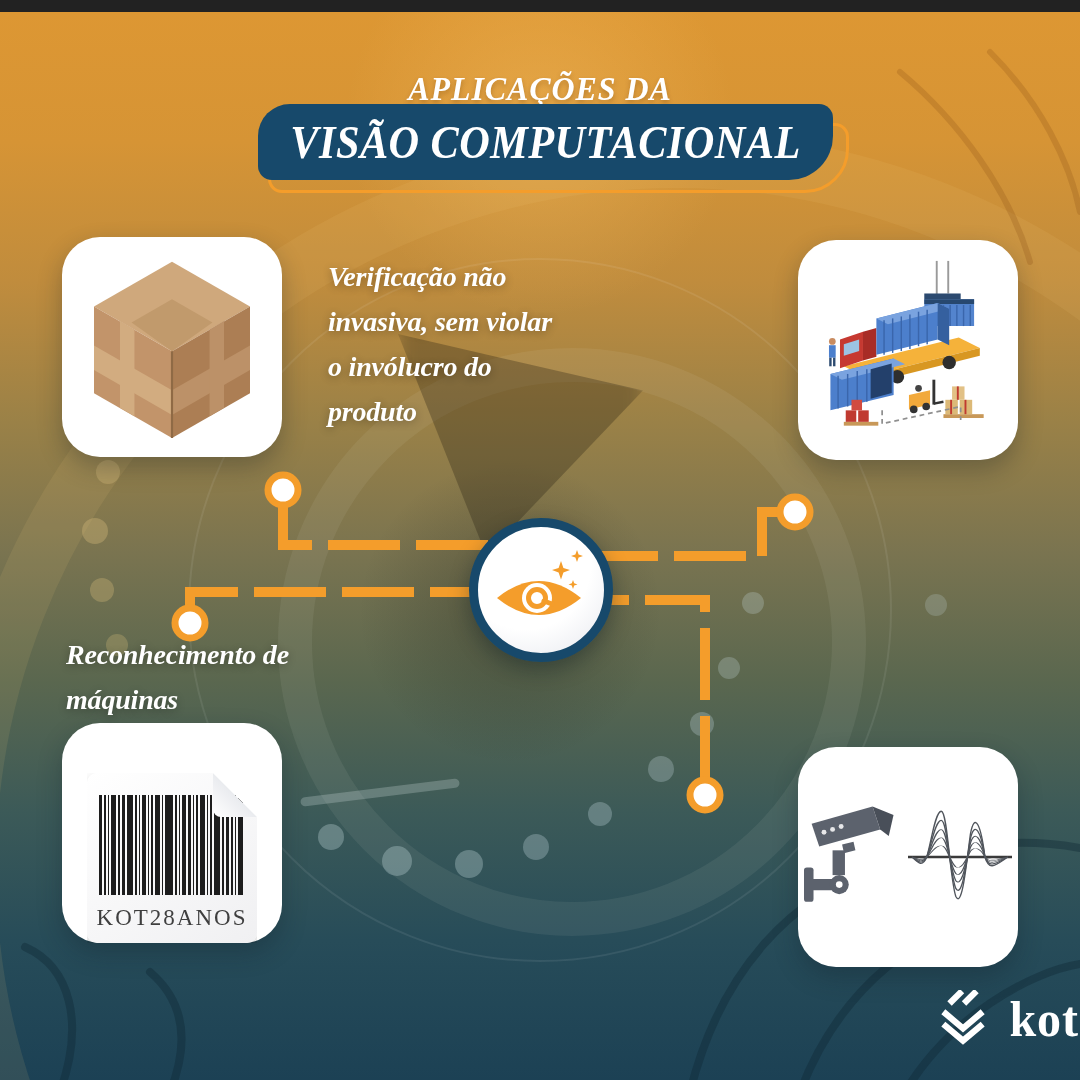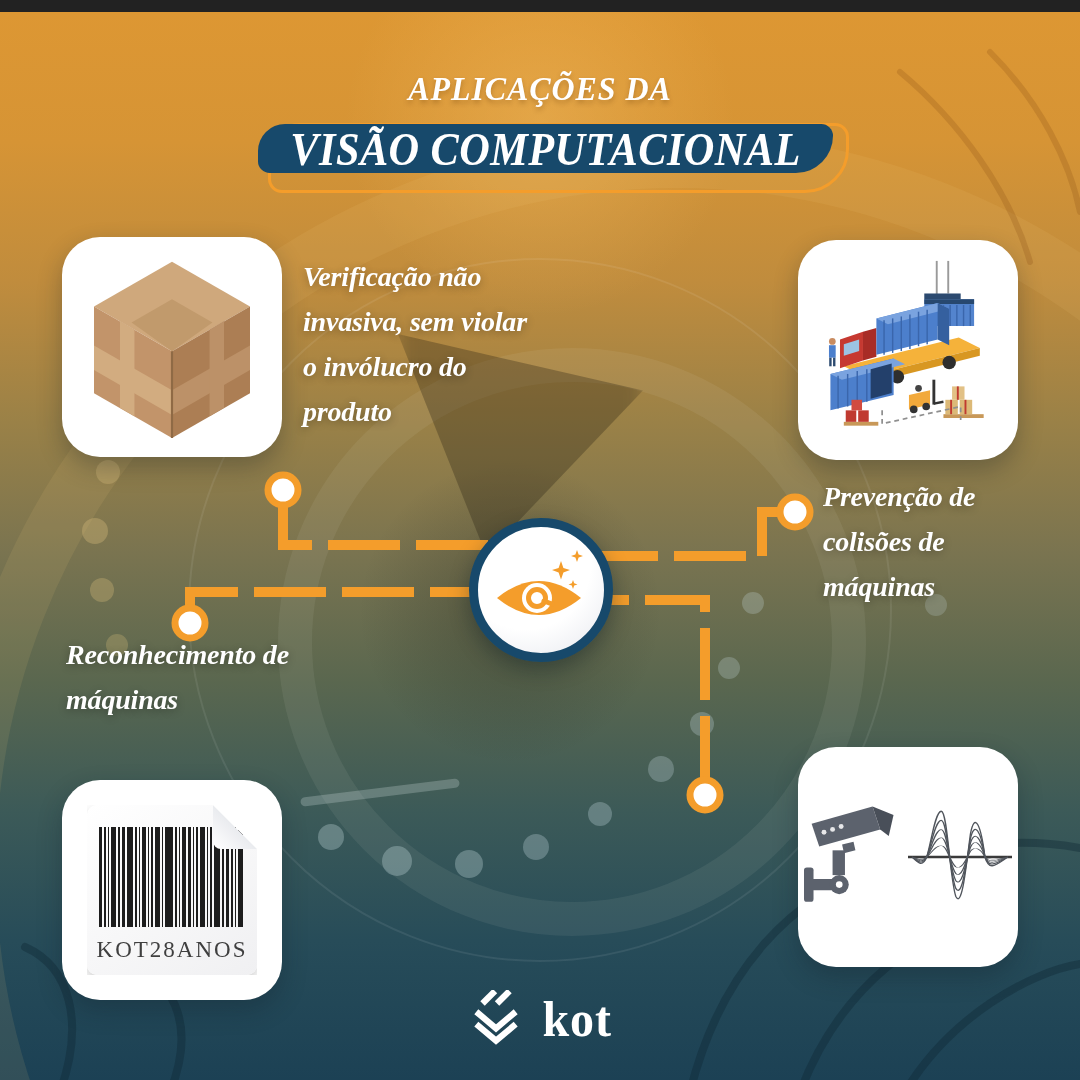--- a/index.html
+++ b/index.html
@@ -21,65 +21,65 @@
   .dot{position:absolute;border-radius:50%;pointer-events:none;}
   .arcseg{position:absolute;left:300px;top:776px;width:160px;height:9px;border-radius:9px;
           background:rgba(220,230,230,0.25);transform:rotate(-7deg);}
   .lashes{position:absolute;left:0;top:0;z-index:1;}
   
   .kicker{position:absolute;left:0;top:58px;width:1080px;text-align:center;z-index:5;
           color:#fff;font-style:italic;font-weight:700;font-size:34px;letter-spacing:1px;
           transform:scaleX(0.94);text-shadow:0 3px 6px rgba(90,45,0,0.30);}
   .banner-outline{position:absolute;left:268px;top:111px;width:575px;height:64px;z-index:4;
           border:3px solid #F49D2B;border-radius:32px 14px 44px 14px;}
-  .banner{position:absolute;left:258px;top:112px;width:575px;height:49px;z-index:5;
+  .banner{position:absolute;left:258px;top:92px;width:575px;height:76px;z-index:5;
           background:#17496B;border-radius:32px 14px 44px 14px;
           display:flex;align-items:center;justify-content:center;}
   .banner span{color:#fff;font-style:italic;font-weight:700;font-size:47px;letter-spacing:0.5px;
           transform:scaleX(0.90);white-space:nowrap;}
   
   .connectors{position:absolute;left:0;top:0;z-index:2;}
   .connectors path{fill:none;stroke:#F49D2B;stroke-width:10;}
   .connectors .dashed{stroke-dasharray:72 16;}
   .connectors circle{fill:#fff;stroke:#F49D2B;stroke-width:7;}
   
   .card{position:absolute;width:220px;height:220px;background:#fff;border-radius:38px;z-index:3;
         box-shadow:0 10px 24px rgba(15,30,40,0.30);display:flex;align-items:center;justify-content:center;}
   .card-tl{left:62px;top:225px;}
   .card-tr{left:798px;top:228px;}
-  .card-bl{left:62px;top:768px;}
+  .card-bl{left:62px;top:711px;align-items:flex-end;}
   .card-br{left:798px;top:735px;}
   
   .sticker{position:relative;width:170px;height:170px;background:linear-gradient(145deg,#ffffff,#f0f0f2);
            border-radius:10px;box-shadow:0 5px 12px rgba(0,0,0,0.20);
            clip-path:polygon(0 0,calc(100% - 44px) 0,100% 44px,100% 100%,0 100%);
            display:flex;flex-direction:column;align-items:center;justify-content:flex-end;padding-bottom:12px;box-sizing:border-box;}
   .fold{position:absolute;top:0;right:0;width:44px;height:44px;
         background:linear-gradient(225deg,#c6c9cf 0%,#e7e9ed 45%,#ffffff 100%);
         clip-path:polygon(0 0,100% 100%,0 100%);border-radius:0 0 0 8px;}
   .bars{display:flex;align-items:stretch;height:100px;margin-bottom:10px;}
   .bar{background:#1d1d1d;margin-right:2px;}
   .barcode-text{font-size:23px;color:#3f3f3f;letter-spacing:2px;font-weight:400;}
   
   .label{position:absolute;z-index:3;color:#fff;font-style:italic;font-weight:700;
          font-size:28px;line-height:45px;white-space:pre-line;
          text-shadow:0 2px 8px rgba(0,0,0,0.30);letter-spacing:-0.2px;}
-  .label-tl{left:303px;top:242px;width:280px;}
+  .label-tl{left:328px;top:242px;width:280px;}
   .label-tr{left:823px;top:462px;width:250px;}
   .label-bl{left:66px;top:620px;width:340px;}
   .label-br{left:600px;top:788px;width:250px;}
   
   .medallion{position:absolute;left:469px;top:506px;width:126px;height:126px;z-index:4;
         border:9px solid #17496B;border-radius:50%;
         background:radial-gradient(circle at 38% 30%,#ffffff 55%,#e6e8ee 100%);
         display:flex;align-items:center;justify-content:center;
         box-shadow:0 8px 20px rgba(10,25,35,0.35);}
   
   .footer{position:absolute;left:0;top:978px;width:1080px;z-index:3;
-          display:flex;align-items:center;justify-content:center;gap:16px;}
+          display:flex;align-items:center;justify-content:flex-end;gap:16px;}
   .brand-text{color:#fff;font-weight:700;font-size:50px;letter-spacing:1px;transform:scaleX(0.96);}
 </style>
 </head>
 <body>
 
 <div class="canvas">
 
   <div class="ring ring3"></div>
   <div class="ring ring2"></div>
   <div class="ring ring1"></div>
@@ -285,23 +285,20 @@
         <path d="M4,52 C10,58 14,62 18,52 C22,40 26,8 32,8 C38,8 40,72 46,90 C52,102 56,60 60,30 C64,8 70,20 74,52 C78,66 84,60 96,52" transform="translate(0,52) scale(1,0.42) translate(0,-52)"></path>
         <path d="M4,52 C10,58 14,62 18,52 C22,40 26,8 32,8 C38,8 40,72 46,90 C52,102 56,60 60,30 C64,8 70,20 74,52 C78,66 84,60 96,52" transform="translate(0,52) scale(1,0.25) translate(0,-52)"></path>
       </g>
     </svg>
   </div>
 
   <div class="label label-tl">Verificação não
 invasiva, sem violar
 o invólucro do
 produto</div>
-  <div class="label label-tr">Prevenção de
-colisões de
-máquinas</div>
   <div class="label label-bl">Reconhecimento de
 máquinas</div>
 
   <div class="medallion">
     <svg width="100" height="100" viewBox="0 0 100 100">
       <path d="M6,58 Q48,24 90,58 Q48,92 6,58 Z" fill="#F49D2B"></path>
       <circle cx="46" cy="58" r="15" fill="#ffffff"></circle>
       <circle cx="46" cy="58" r="8.5" fill="#ffffff" stroke="#F49D2B" stroke-width="5"></circle>
       <line x1="53" y1="61" x2="61" y2="64" stroke="#F49D2B" stroke-width="5" stroke-linecap="round"></line>
       <g fill="#F49D2B">

